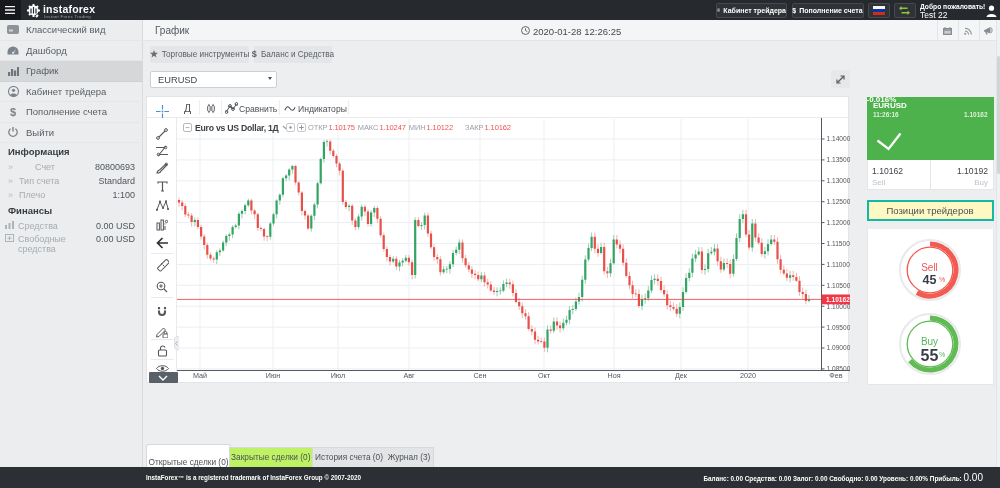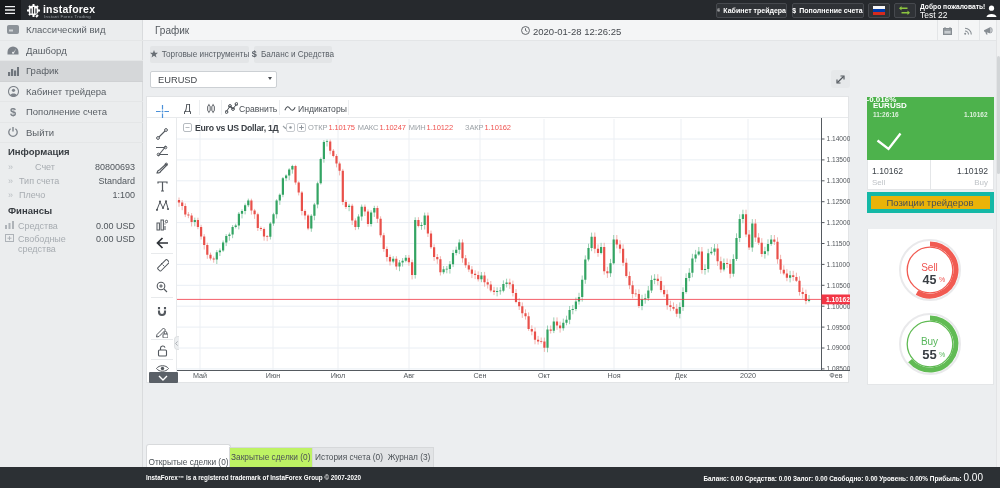--- a/index.html
+++ b/index.html
@@ -386,37 +386,37 @@
 <svg class="abs" style="left:875.5px;top:131.5px" width="26" height="19" viewBox="0 0 26 19">
     <path d="M1.5 8.5 12.5 17 24.5 1.5" fill="none" stroke="#fff" stroke-width="2.3"></path>
   </svg>
 <div class="abs rc" style="top:160px;height:30px;background:#fff;border:1px solid #e4e6e8;border-top:none"></div>
 <div class="abs" style="left:930px;top:160px;width:1px;height:30px;background:#e4e6e8"></div>
 <div class="abs" style="left:872px;top:165.5px;font-size:8.6px;color:#3f454b">1.10162</div>
 <div class="abs" style="left:872px;top:177.5px;font-size:8px;color:#bfc3c7">Sell</div>
 <div class="abs" style="left:866.5px;top:165.5px;width:121.5px;text-align:right;font-size:8.6px;color:#3f454b">1.10192</div>
 <div class="abs" style="left:866.5px;top:177.5px;width:121.5px;text-align:right;font-size:8px;color:#bfc3c7">Buy</div>
 
-<div class="abs rc" style="top:192px;height:20.5px;background:#eab308;border:4px solid #14b8a6;display:flex;align-items:center;justify-content:center;font-size:9.5px;color:#4a5055">Позиции трейдеров</div>
+<div class="abs rc" style="top:200px;height:20.5px;background:#fef9c3;border:2px solid #14b8a6;display:flex;align-items:center;justify-content:center;font-size:9.5px;color:#4a5055">Позиции трейдеров</div>
 <div class="abs rc" style="top:228.5px;height:156.5px;background:#fff;border:1px solid #e4e6e8;border-top:none"></div>
 <svg class="abs" style="left:897.5px;top:237.5px" width="64" height="64" viewBox="0 0 64 64">
     <circle cx="32" cy="32" r="30" fill="none" stroke="#e3e4e6" stroke-width="2" opacity="0.8"></circle>
     <circle cx="32" cy="32" r="22.8" fill="none" stroke="#f15b52" stroke-width="1.3"></circle>
     <path d="M32.00 6.00A26.0 26.0 0 1 1 19.00 54.52" fill="none" stroke="#f15b52" stroke-width="5"></path>
   </svg>
 <svg class="abs" style="left:897.5px;top:312.0px" width="64" height="64" viewBox="0 0 64 64">
     <circle cx="32" cy="32" r="30" fill="none" stroke="#e3e4e6" stroke-width="2" opacity="0.8"></circle>
     <circle cx="32" cy="32" r="22.8" fill="none" stroke="#61bb54" stroke-width="1.3"></circle>
     <path d="M32.00 6.00A26.0 26.0 0 1 1 12.08 48.71" fill="none" stroke="#61bb54" stroke-width="5"></path>
   </svg>
 <div class="abs" style="left:899.5px;top:261.5px;width:60px;text-align:center;font-size:10px;color:#ef5350">Sell</div>
 <div class="abs" style="left:899.5px;top:272.5px;width:60px;text-align:center;font-size:12.5px;font-weight:bold;color:#393e44">45</div>
 <div class="abs" style="left:939px;top:276px;font-size:7px;color:#ef5350">%</div>
 <div class="abs" style="left:899.5px;top:336px;width:60px;text-align:center;font-size:10px;color:#57b75b">Buy</div>
-<div class="abs" style="left:899.5px;top:347px;width:60px;text-align:center;font-size:13px;font-weight:bold;color:#393e44">55</div>
+<div class="abs" style="left:899.5px;top:347px;width:60px;text-align:center;font-size:16px;font-weight:bold;color:#393e44">55</div>
 <div class="abs" style="left:939px;top:350.5px;font-size:7px;color:#57b75b">%</div>
 
 <div class="abs" style="left:995.5px;top:20px;width:4.5px;height:447px;background:#f0f1f2;border-left:1px solid #e3e4e6"></div>
 <div class="abs" style="left:996.5px;top:56px;width:3px;height:118px;background:#d2d5d7;border-radius:2px"></div>
 
 <div class="abs tab" style="left:146px;width:85px;background:#fff;border:1px solid #d8dadc;border-bottom:none;border-radius:3px 3px 0 0">Открытые сделки (0)</div>
 <div class="abs tab" style="left:229px;width:83.5px;top:446.5px;height:20.5px;background:#bef264;border:1px solid #d6d8da;border-bottom:none">Закрытые сделки (0)</div>
 <div class="abs tab" style="left:313px;width:73px;top:446.5px;height:20.5px;background:#e2e4e6;border:1px solid #d6d8da;border-bottom:none;border-left:none">История счета (0)</div>
 <div class="abs tab" style="left:385px;width:49px;top:446.5px;height:20.5px;background:#e2e4e6;border:1px solid #d6d8da;border-bottom:none;border-left:none">Журнал (3)</div>
 <div class="abs" id="ftr">

